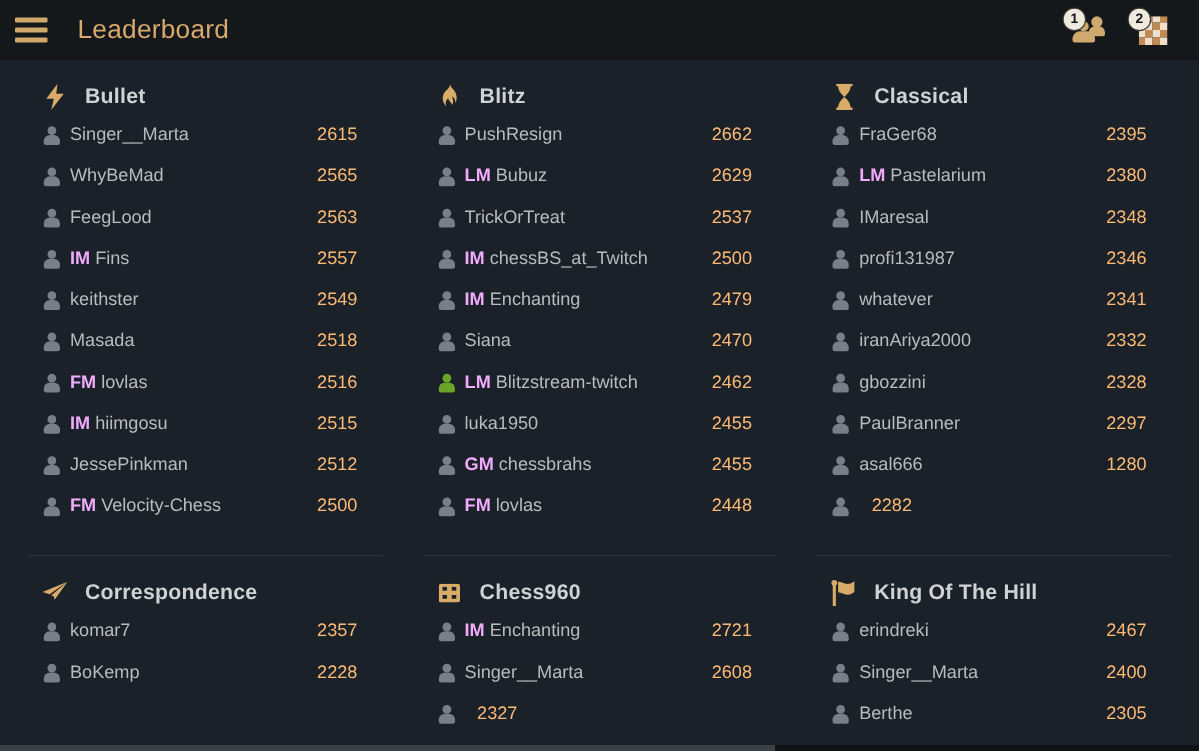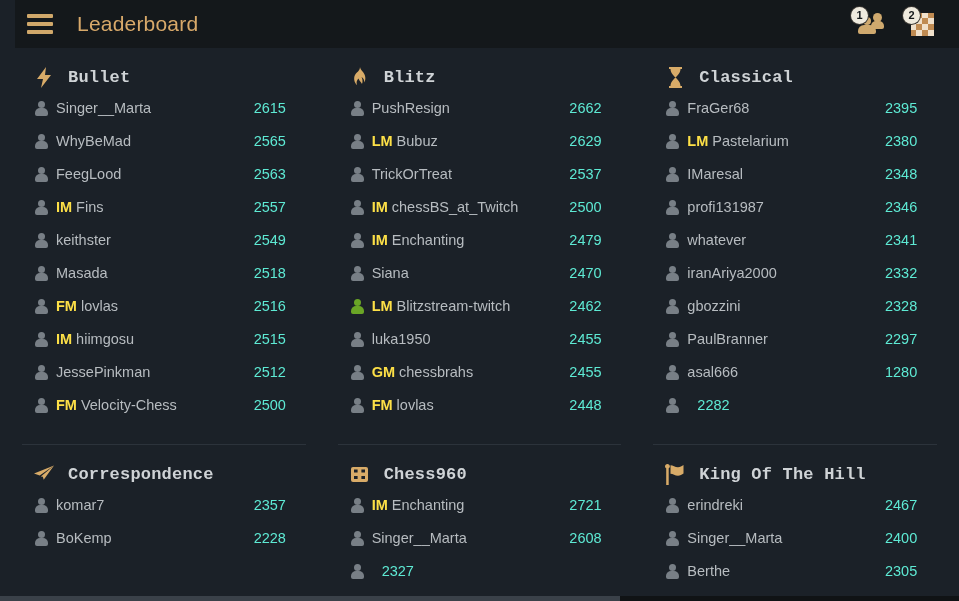--- a/index.html
+++ b/index.html
@@ -13,21 +13,20 @@
   }
 
   
   .topbar {
     position: relative;
     height: 48px;
     background: #14181b;
     display: flex;
     align-items: center;
     padding: 0 14px 0 10px;
-    margin-left: 15px;
   }
   .hamburger {
     width: 30px;
     height: 30px;
     display: flex;
     flex-direction: column;
     justify-content: center;
     align-items: center;
     gap: 4px;
     cursor: pointer;
@@ -126,21 +125,20 @@
   .section.rowtwo {
     border-top: 1px solid #2c333b;
     margin-top: 12px;
     padding-top: 14px;
   }
   .section-head {
     display: flex;
     align-items: center;
     gap: 14px;
     padding: 4px 0 12px 12px;
-    font-family: Liberation Mono, monospace;
   }
   .section-title {
     color: #cfd3d6;
     font-size: 17px;
     font-weight: bold;
     letter-spacing: .2px;
     white-space: nowrap;
   }
   .perf-icon {
     width: 20px;
@@ -183,26 +181,26 @@
   .user-icon.online .ubody { background: #6aa526; }
 
   .uname {
     color: #b7bcc0;
     font-size: 14.5px;
     white-space: nowrap;
     overflow: hidden;
     flex: 1 1 auto;
   }
   .utitle {
-    color: #fde047;
+    color: #f0abfc;
     font-weight: bold;
     margin-right: 4px;
   }
   .rating {
-    color: #5eead4;
+    color: #fdba74;
     font-size: 14.5px;
     flex: 0 0 auto;
     width: 62px;
     text-align: left;
     padding-left: 10px;
   }
 
   .scrollbar-track {
     position: fixed;
     left: 0; bottom: 0;

